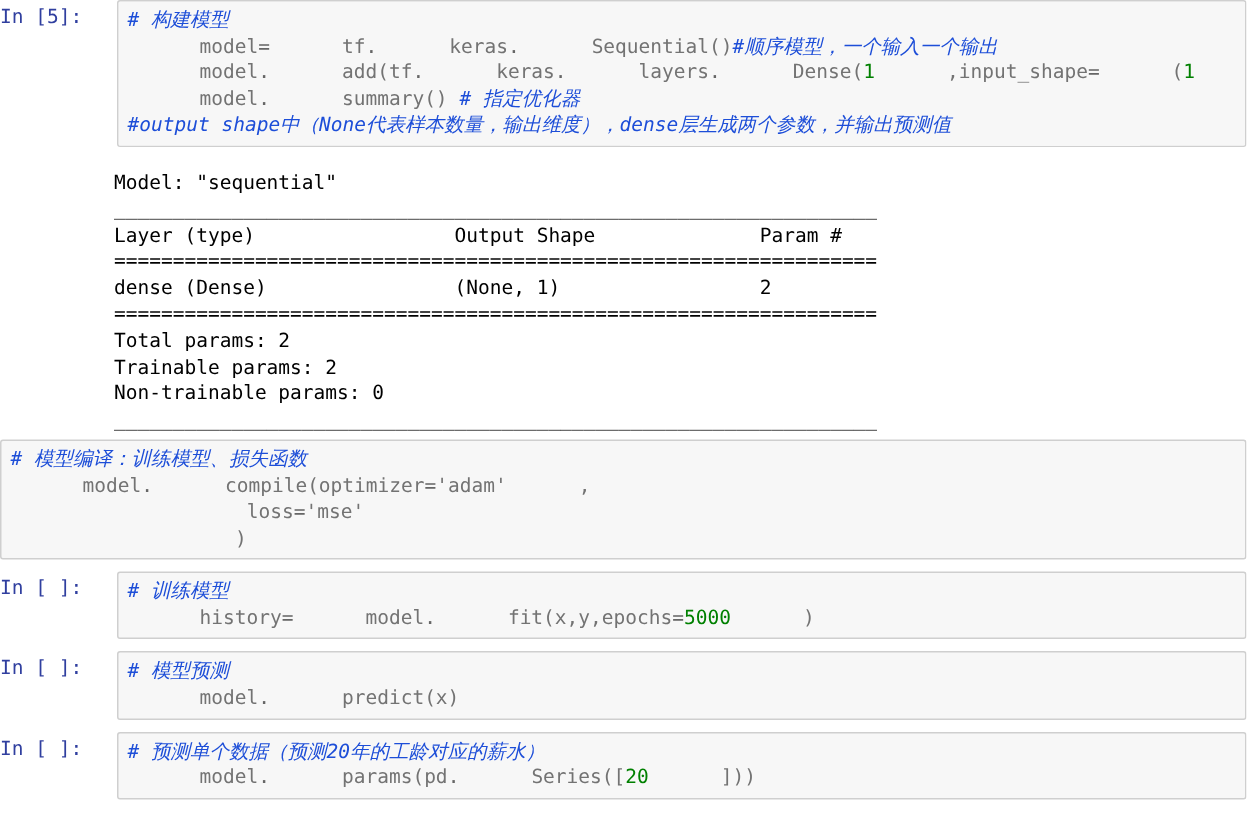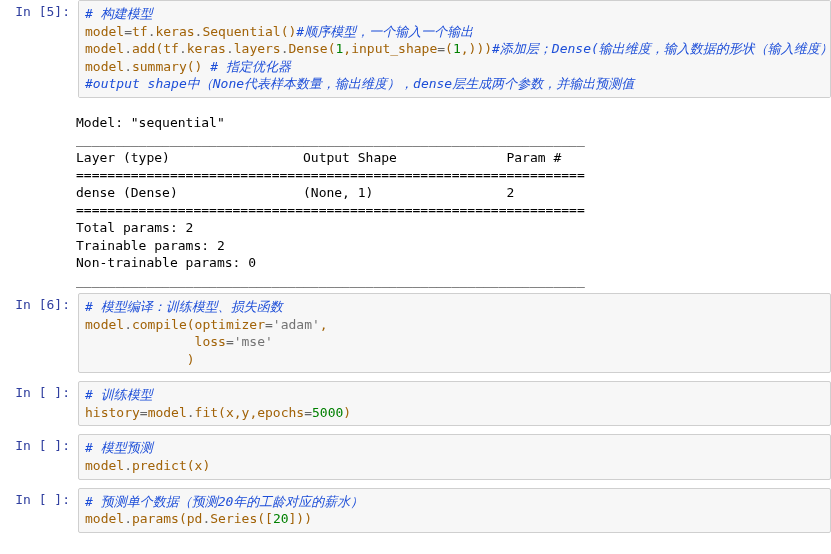--- a/index.html
+++ b/index.html
@@ -10,21 +10,21 @@
   background: #fff;
   width: 831px;
 }
 .cell {
   display: flex;
   margin-bottom: 8px;
 }
 .prompt {
   width: 70px;
   flex-shrink: 0;
-  text-align: right;
+  text-align: left;
   padding-right: 8px;
   color: #303F9F;
   font-family: monospace;
   font-size: 13px;
   padding-top: 4px;
 }
 .prompt-in { color: #303F9F; }
 .input-area {
   flex: 1;
   background: #f7f7f7;
@@ -44,21 +44,21 @@
   line-height: 1.35;
   white-space: pre;
   padding: 4px 6px;
   margin-top: 4px;
 }
 .out-wrap { display:flex; }
 .out-prompt { width:70px; flex-shrink:0; }
 
 
 .cm { color: #1d4ed8; font-style: italic; }                       
-.nm { color: #a16207; }                       
+.nm { color: #737373; margin-left: 48px; }                       
 .op { color: #666666; }                       
 .st { color: #737373; }                       
 .num { color: #008000; }
 
 </style>
 </head>
 <body>
 
 <div class="cell">
   <div class="prompt prompt-in">In  [5]:</div>
@@ -77,21 +77,20 @@
 <span>=================================================================</span>
 <span>dense (Dense)                (None, 1)                 2         </span>
 <span>=================================================================</span>
 <span>Total params: 2</span>
 <span>Trainable params: 2</span>
 <span>Non-trainable params: 0</span>
 <span>_________________________________________________________________</span></div>
 </div>
 
 <div class="cell">
-  <div class="prompt prompt-in">In  [6]:</div>
   <div class="input-area"><span class="cm"># 模型编译：训练模型、损失函数</span>
 <span class="nm">model</span><span class="op">.</span><span class="nm">compile(optimizer</span><span class="op">=</span><span class="st">'adam'</span><span class="nm">,</span>
 <span class="nm">              loss</span><span class="op">=</span><span class="st">'mse'</span>
 <span class="nm">             )</span></div>
 </div>
 
 <div class="cell">
   <div class="prompt prompt-in">In  [ ]:</div>
   <div class="input-area"><span class="cm"># 训练模型</span>
 <span class="nm">history</span><span class="op">=</span><span class="nm">model</span><span class="op">.</span><span class="nm">fit(x,y,epochs</span><span class="op">=</span><span class="num">5000</span><span class="nm">)</span></div>

